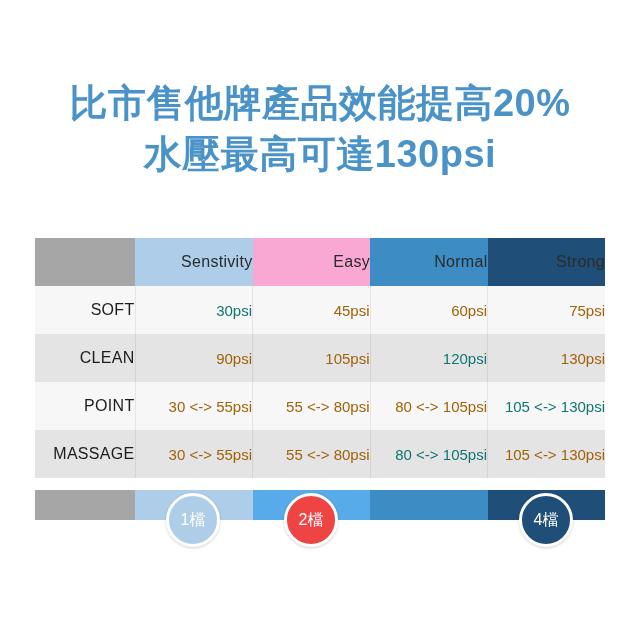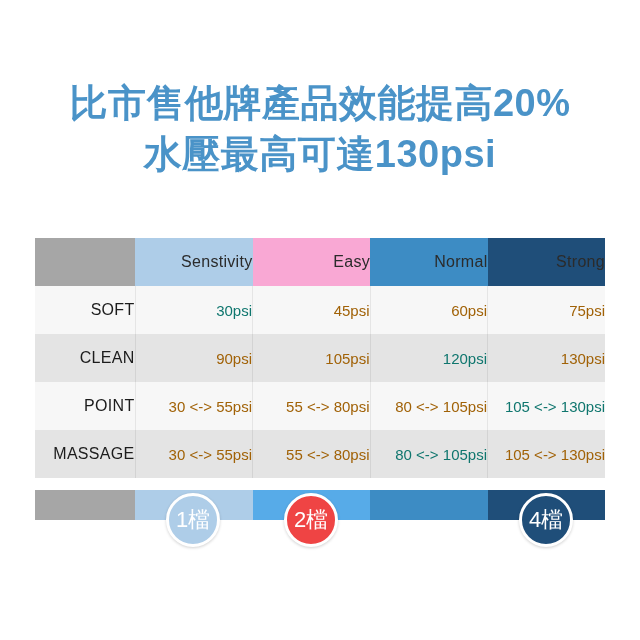--- a/index.html
+++ b/index.html
@@ -117,21 +117,21 @@
   }
   .badge {
     position: absolute;
     top: 0;
     width: 54px;
     height: 54px;
     border-radius: 50%;
     border: 3px solid #ffffff;
     box-sizing: border-box;
     color: #ffffff;
-    font-size: 22px;
+    font-size: 16px;
     font-weight: 400;
     display: flex;
     align-items: center;
     justify-content: center;
     box-shadow: 0 1px 3px rgba(0,0,0,0.18);
     text-align: right;
   }
   .badge-1 { left: 31px;  background: #aecde8; }
   .badge-2 { left: 149px; background: #ef4444; }
   .badge-3 { left: 266px; background: #3d8cc4; }

